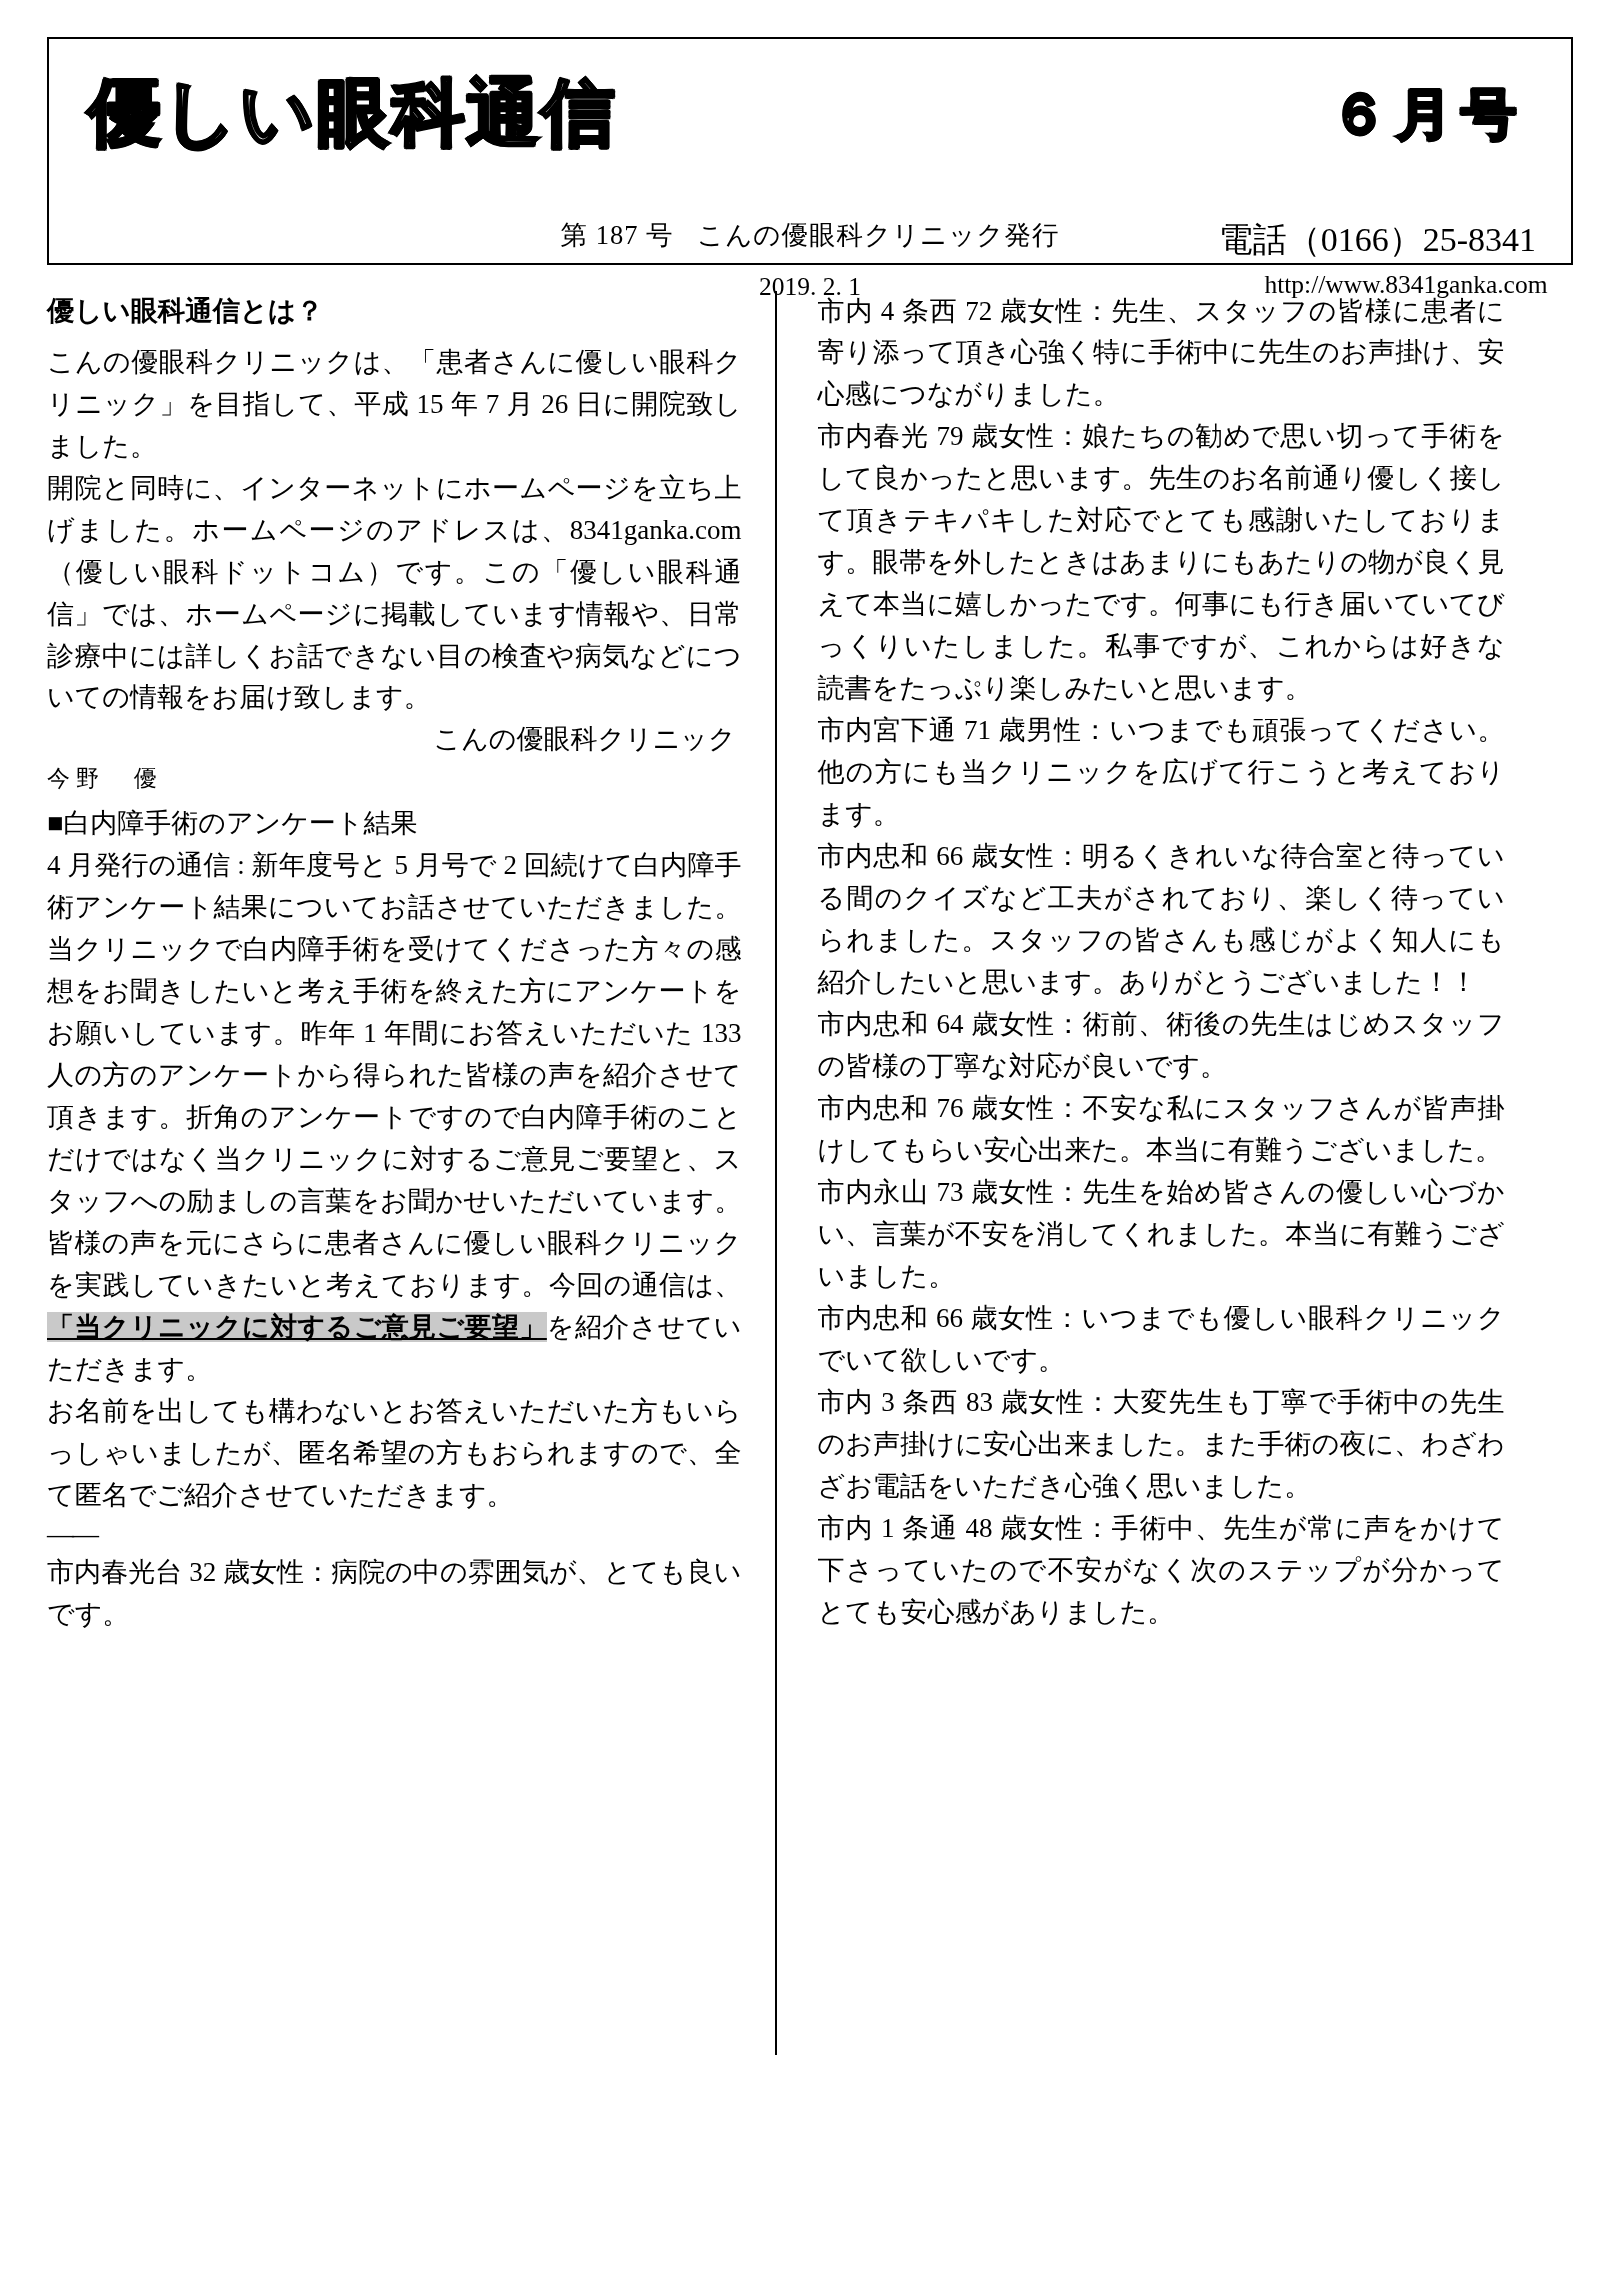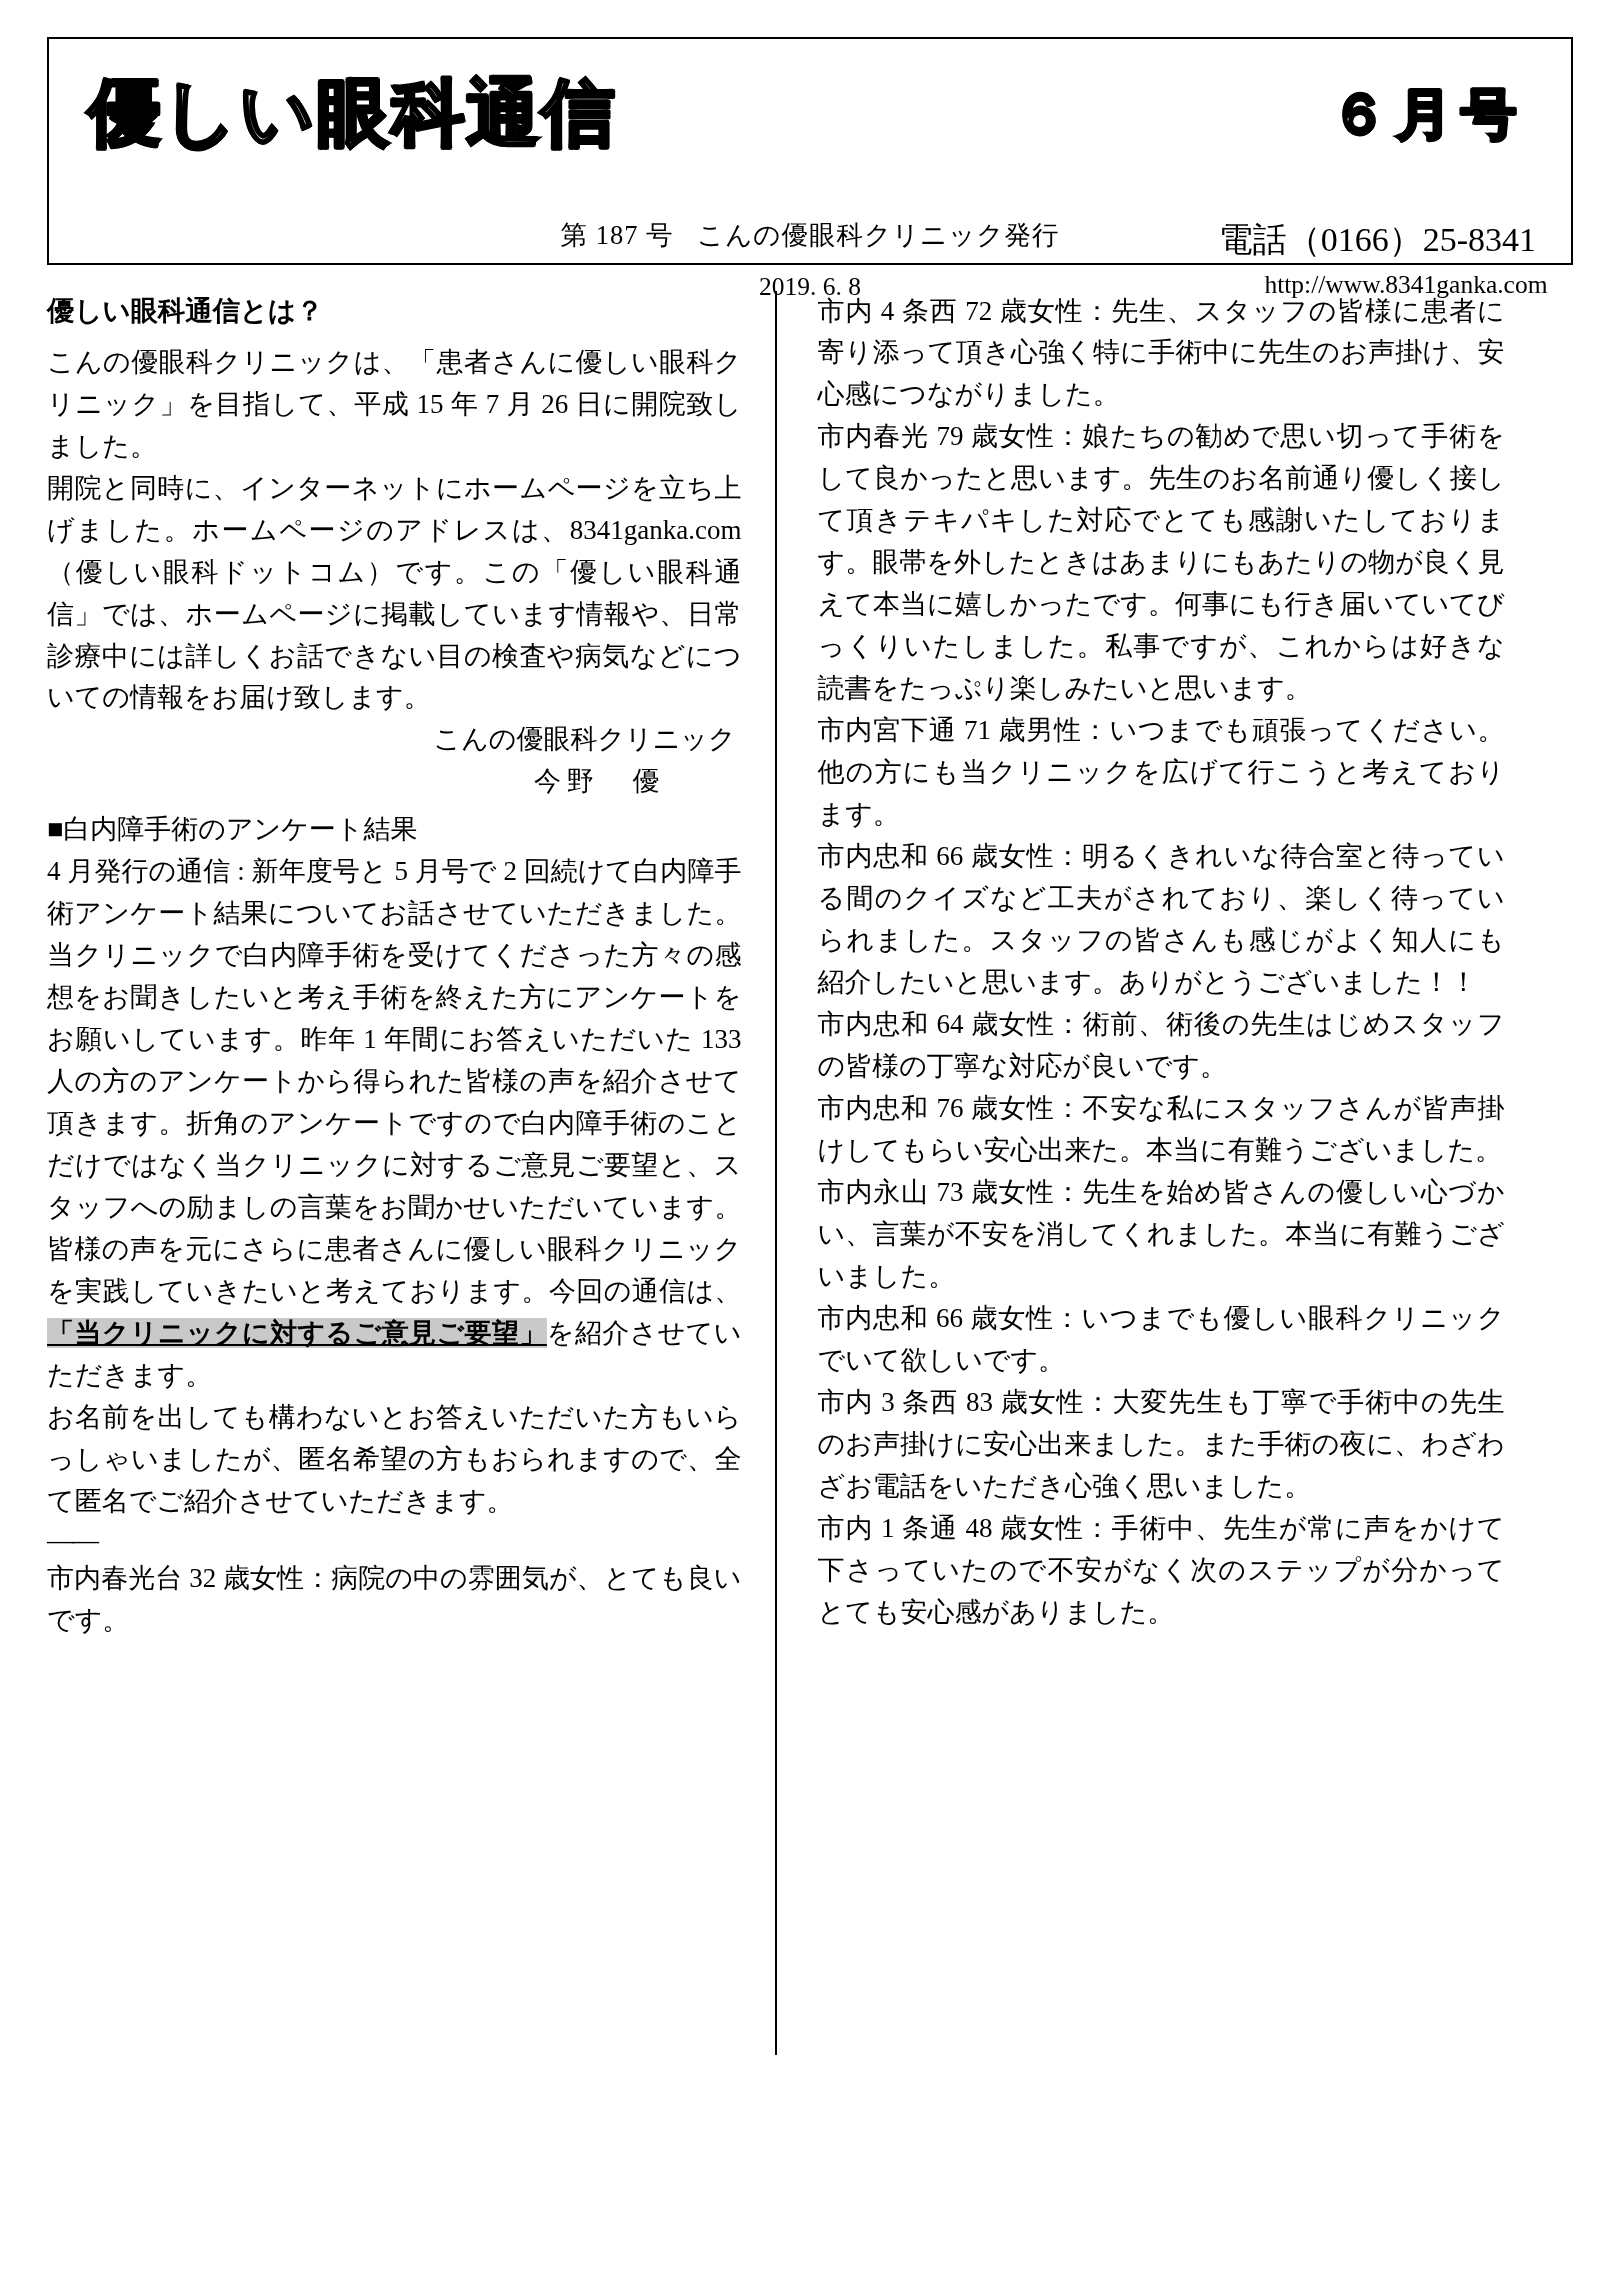--- a/index.html
+++ b/index.html
@@ -138,23 +138,23 @@
     line-height: 1.555;
     margin: 5.9px 0 0 0;
   }
   .signature {
     font-size: 27px;
     line-height: 1.555;
     text-align: right;
     padding-right: 5.9px;
   }
   .signature2 {
-    font-size: 27px;
-    line-height: 1.555;
-    text-align: right;
+    font-size: 23px;
+    line-height: 1.555;
+    text-align: left;
     padding-right: 76px;
     letter-spacing: 5.9px;
   }
   .highlight {
     background: #c9c9c9;
     font-weight: bold;
     text-decoration: underline;
   }
   .rule-dash {
     font-size: 27px;
@@ -178,21 +178,21 @@
 <div class="page">
 
   <div class="masthead">
     <div class="masthead-inner">
       <div class="title-main">優しい眼科通信</div>
       <div class="title-month">６月号</div>
 
       <div class="issue-line">
         <span>第 187 号</span><span class="spacer"></span><span>こんの優眼科クリニック発行</span>
       </div>
-      <div class="date-line">2019. 6. 8</div>
+      <div class="date-line">2019. 2. 1</div>
 
       <div class="contact-phone">電話（0166）25-8341</div>
       <div class="contact-url">http://www.8341ganka.com</div>
     </div>
   </div>
 
   <div class="columns">
 
     <div class="col col-left">
       <div class="heading">優しい眼科通信とは？</div>

